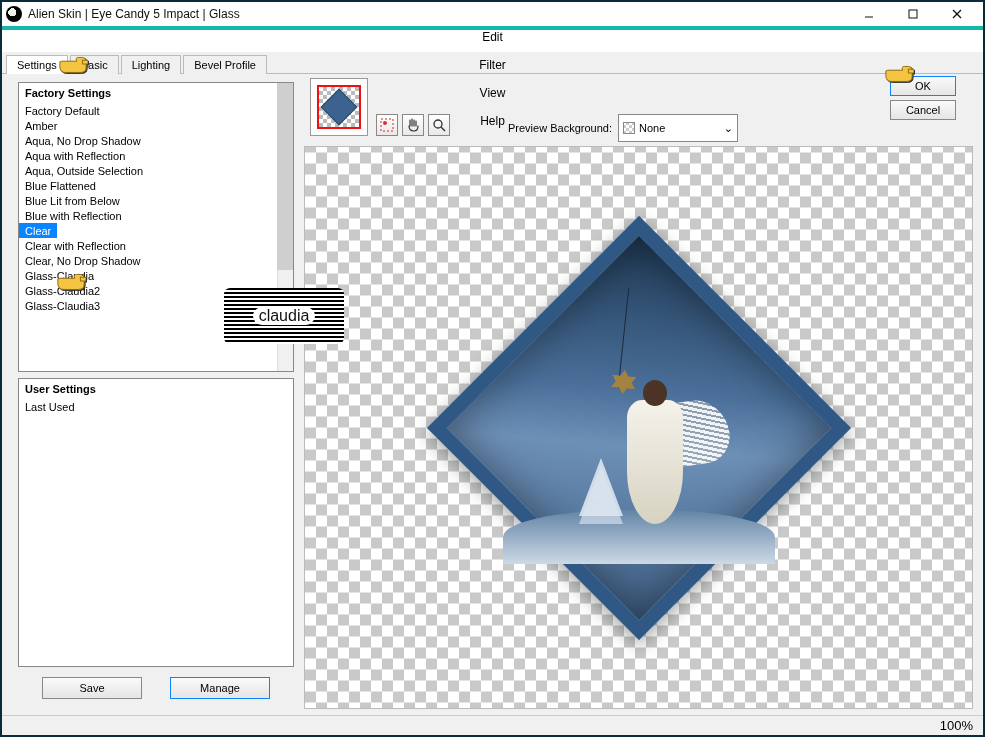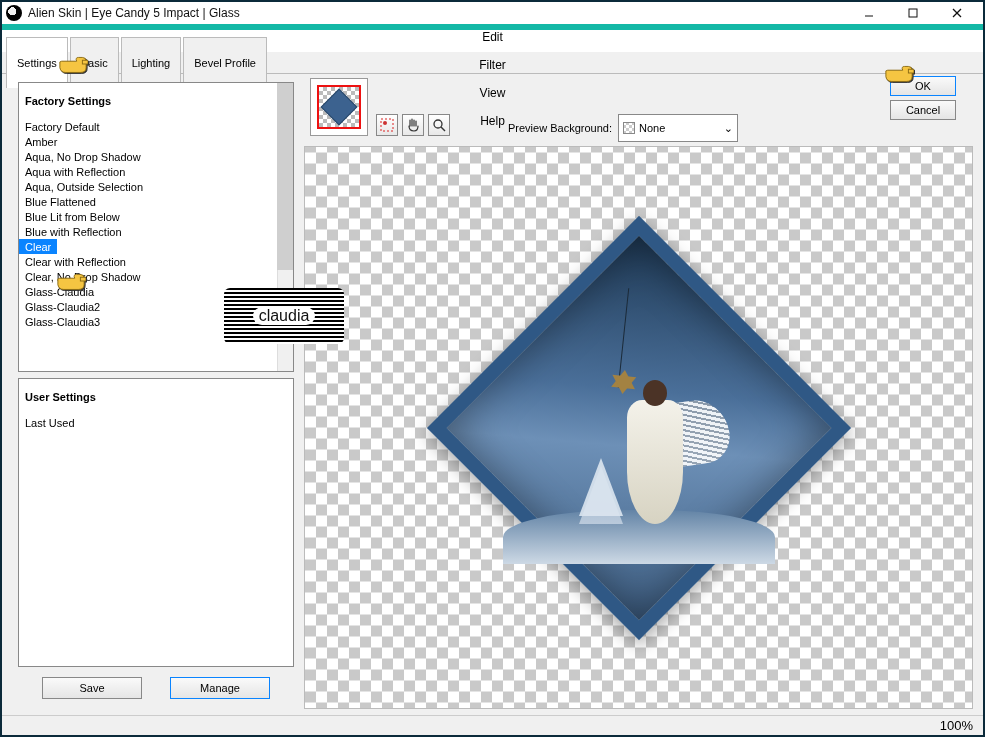--- a/index.html
+++ b/index.html
@@ -1,30 +1,30 @@
 <!DOCTYPE html>
 <html><head>
 <meta charset="utf-8">
 <style>
   * { box-sizing: border-box; font-family: "Segoe UI", Tahoma, sans-serif; }
   body { margin:0; background:#f0f0f0; width:985px; height:737px; overflow:hidden; position:relative; border:2px solid #0b2a3a; }
-  .titlebar { height:28px; background:#fff; display:flex; align-items:center; padding:0 4px; border-bottom:6px solid #14b8a6; }
+  .titlebar { height:28px; background:#fff; display:flex; align-items:center; padding:0 4px; border-bottom:4px solid #14b8a6; }
   .titlebar .appicon { width:16px; height:16px; border-radius:50%; background:radial-gradient(circle at 40% 40%, #eee 0 30%, #000 30% 100%); margin-right:6px; }
   .titlebar .title { font-size:12px; color:#111; flex:1; }
   .win-btns { display:flex; gap:0; }
   .win-btn { width:44px; height:24px; display:flex; align-items:center; justify-content:center; font-size:12px; color:#111; }
   .win-btn svg { width:10px; height:10px; }
   .menubar { height:22px; background:#fff; display:flex; align-items:center; padding:0 6px; font-size:12px; gap:14px;flex-direction:column; }
   .tabbar { height:22px; background:#f0f0f0; display:flex; align-items:flex-end; padding:0 4px; font-size:11px; gap:0; border-bottom:1px solid #bbb; }
-  .tab { padding:19px 10px; border:1px solid #bbb; border-bottom:none; background:#f0f0f0; margin-right:2px; position:relative; top:15px; }
+  .tab { padding:3px 10px; border:1px solid #bbb; border-bottom:none; background:#f0f0f0; margin-right:2px; position:relative; top:1px; }
   .tab.active { background:#fff; }
   .content { display:flex; height:calc(100% - 28px - 22px - 22px - 20px); }
   .leftcol { width:300px; padding:8px 8px 8px 16px; display:flex; flex-direction:column; gap:6px; }
   .listbox { border:1px solid #888; background:#fff; font-size:11px; position:relative; overflow:hidden; }
-  .listbox .header { font-weight:bold; padding:12px 6px; }
+  .listbox .header { font-weight:bold; padding:4px 6px; }
   .listbox .item { padding:1.5px 6px; cursor:default; }
   .listbox .item.selected { background:#0a84ff; color:#fff; display:inline-block; }
   .factory { flex:0 0 290px; }
   .userbox { flex:1; }
   .scroll-gutter { position:absolute; right:0; top:0; width:16px; height:100%; background:#f0f0f0; border-left:1px solid #ddd; }
   .scroll-thumb { position:absolute; right:0; top:0; width:16px; height:65%; background:#cfcfcf; }
   .btnrow { display:flex; gap:28px; justify-content:center; padding:4px 0 8px; }
   .std-btn { width:100px; height:22px; font-size:11px; background:linear-gradient(#fafafa,#e5e5e5); border:1px solid #888; cursor:pointer; }
   .rightcol { flex:1; display:flex; flex-direction:column; position:relative; }
   .toprow { height:70px; display:flex; align-items:flex-start; padding:4px 8px; gap:8px; }

